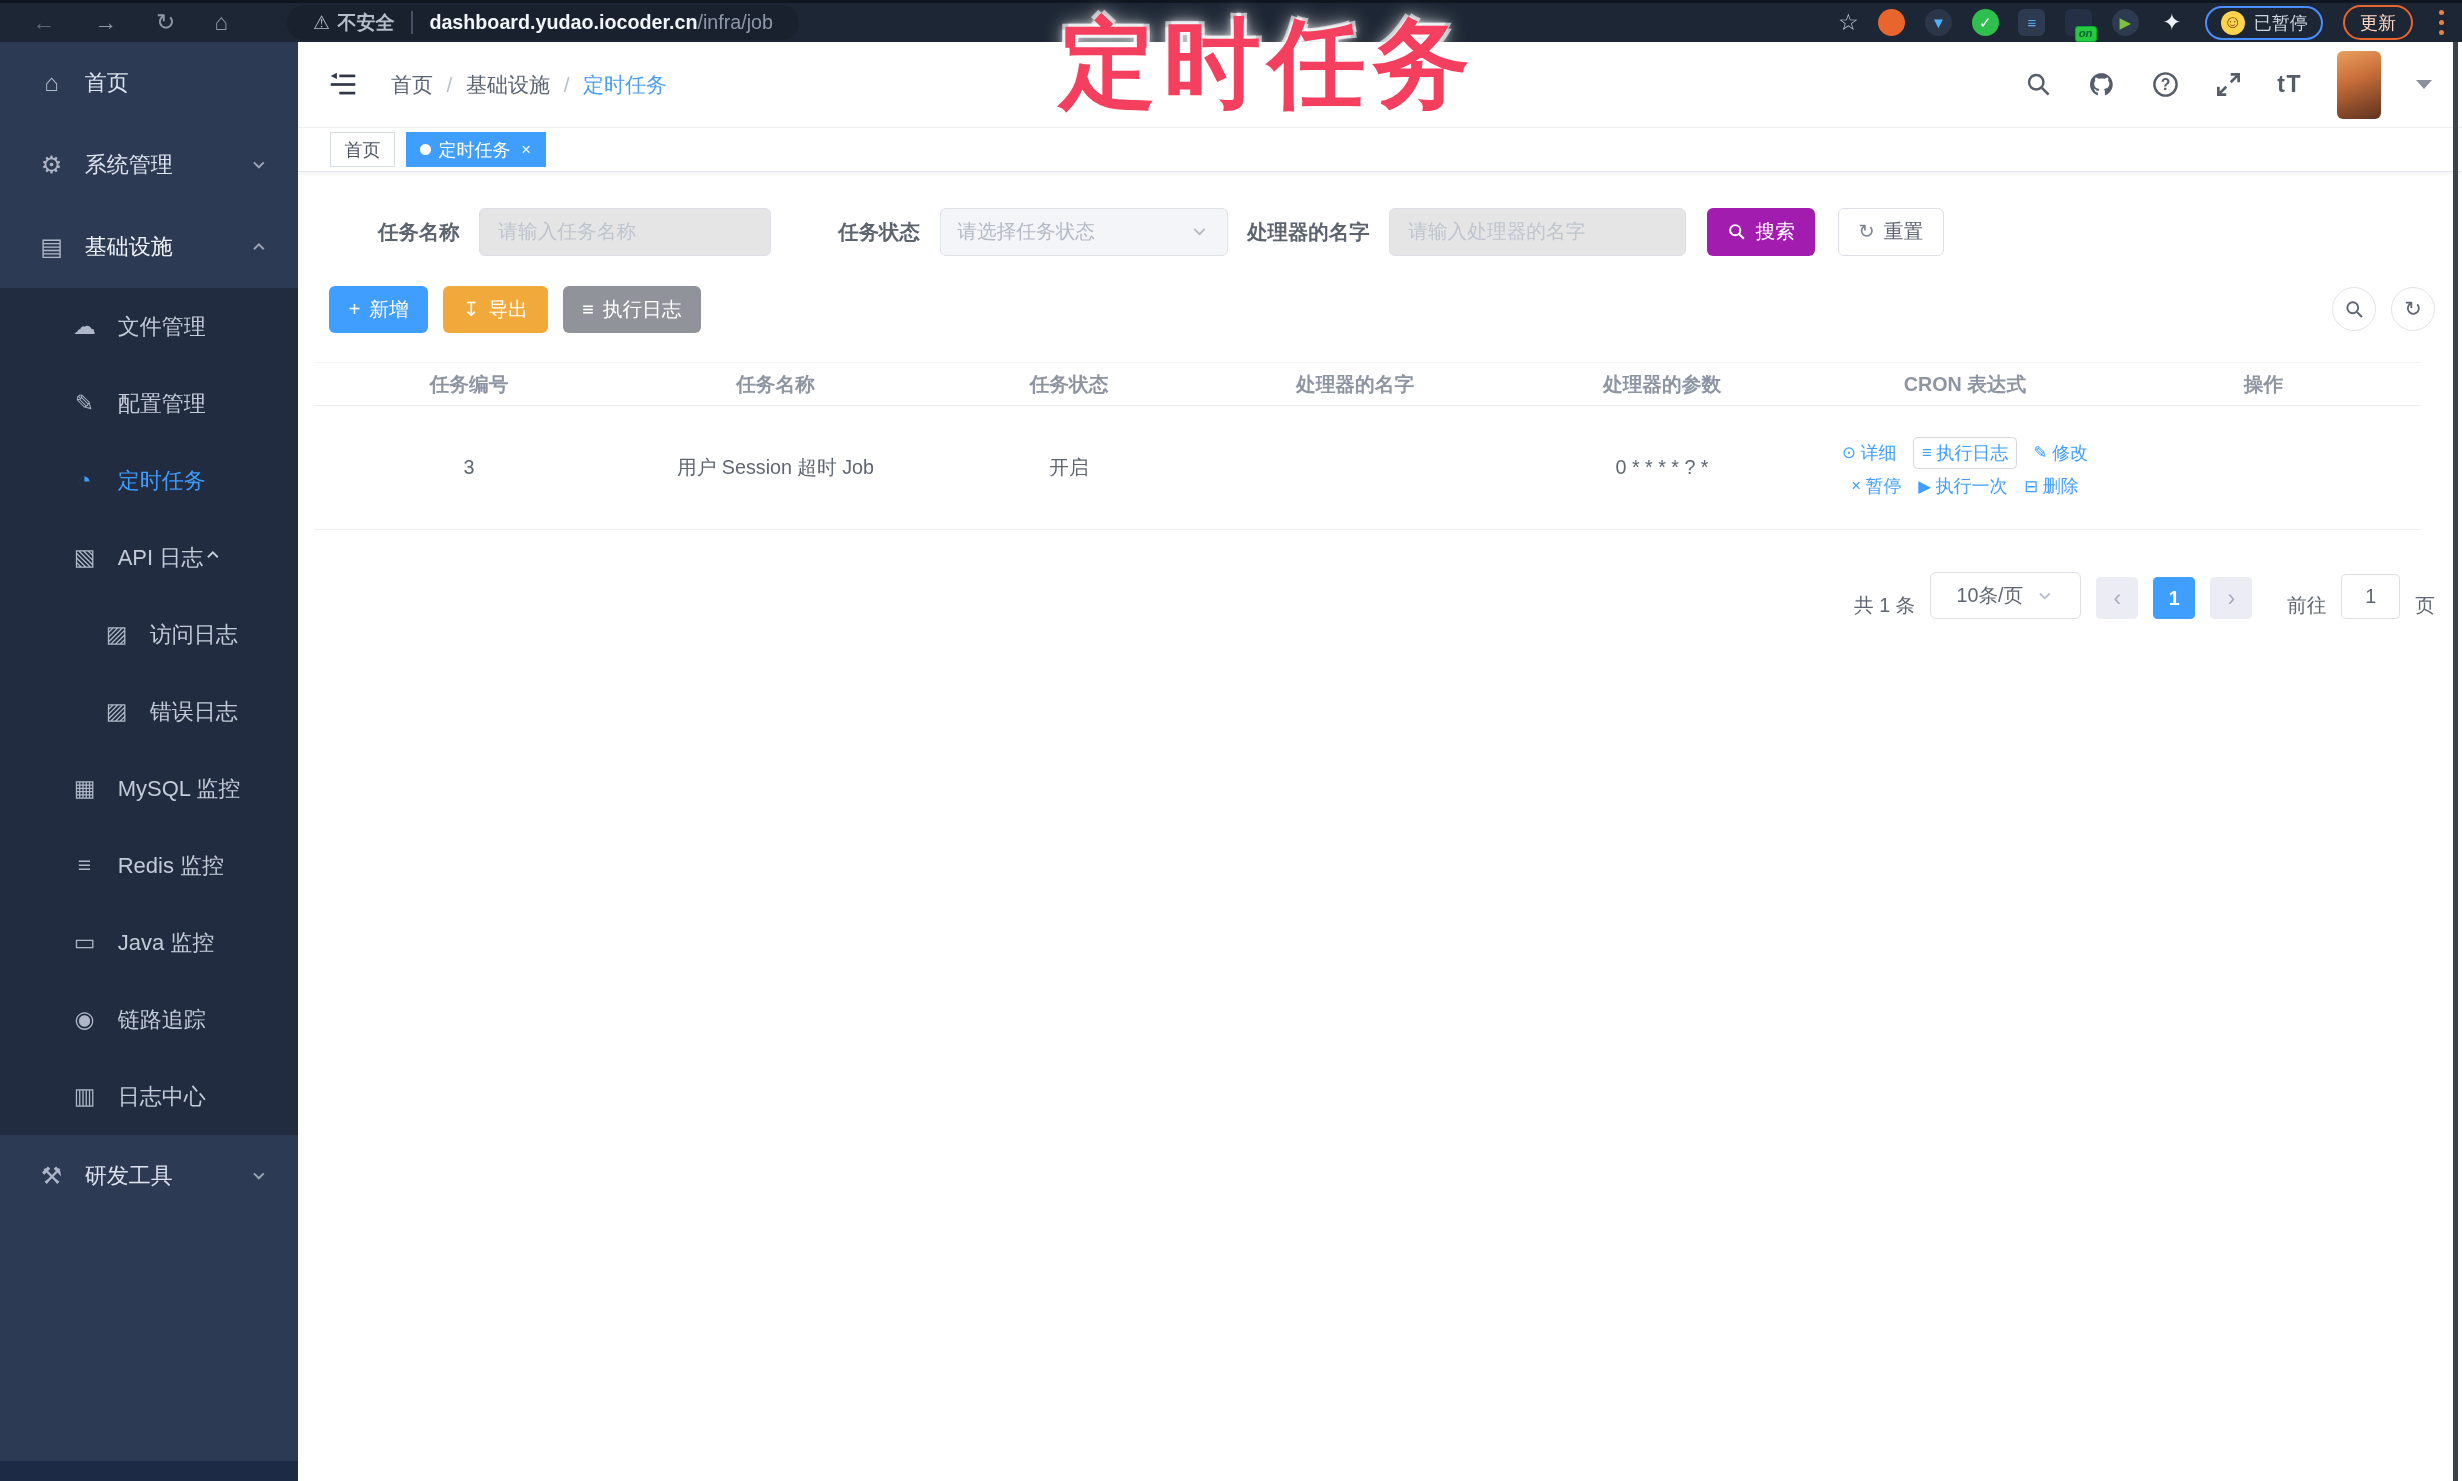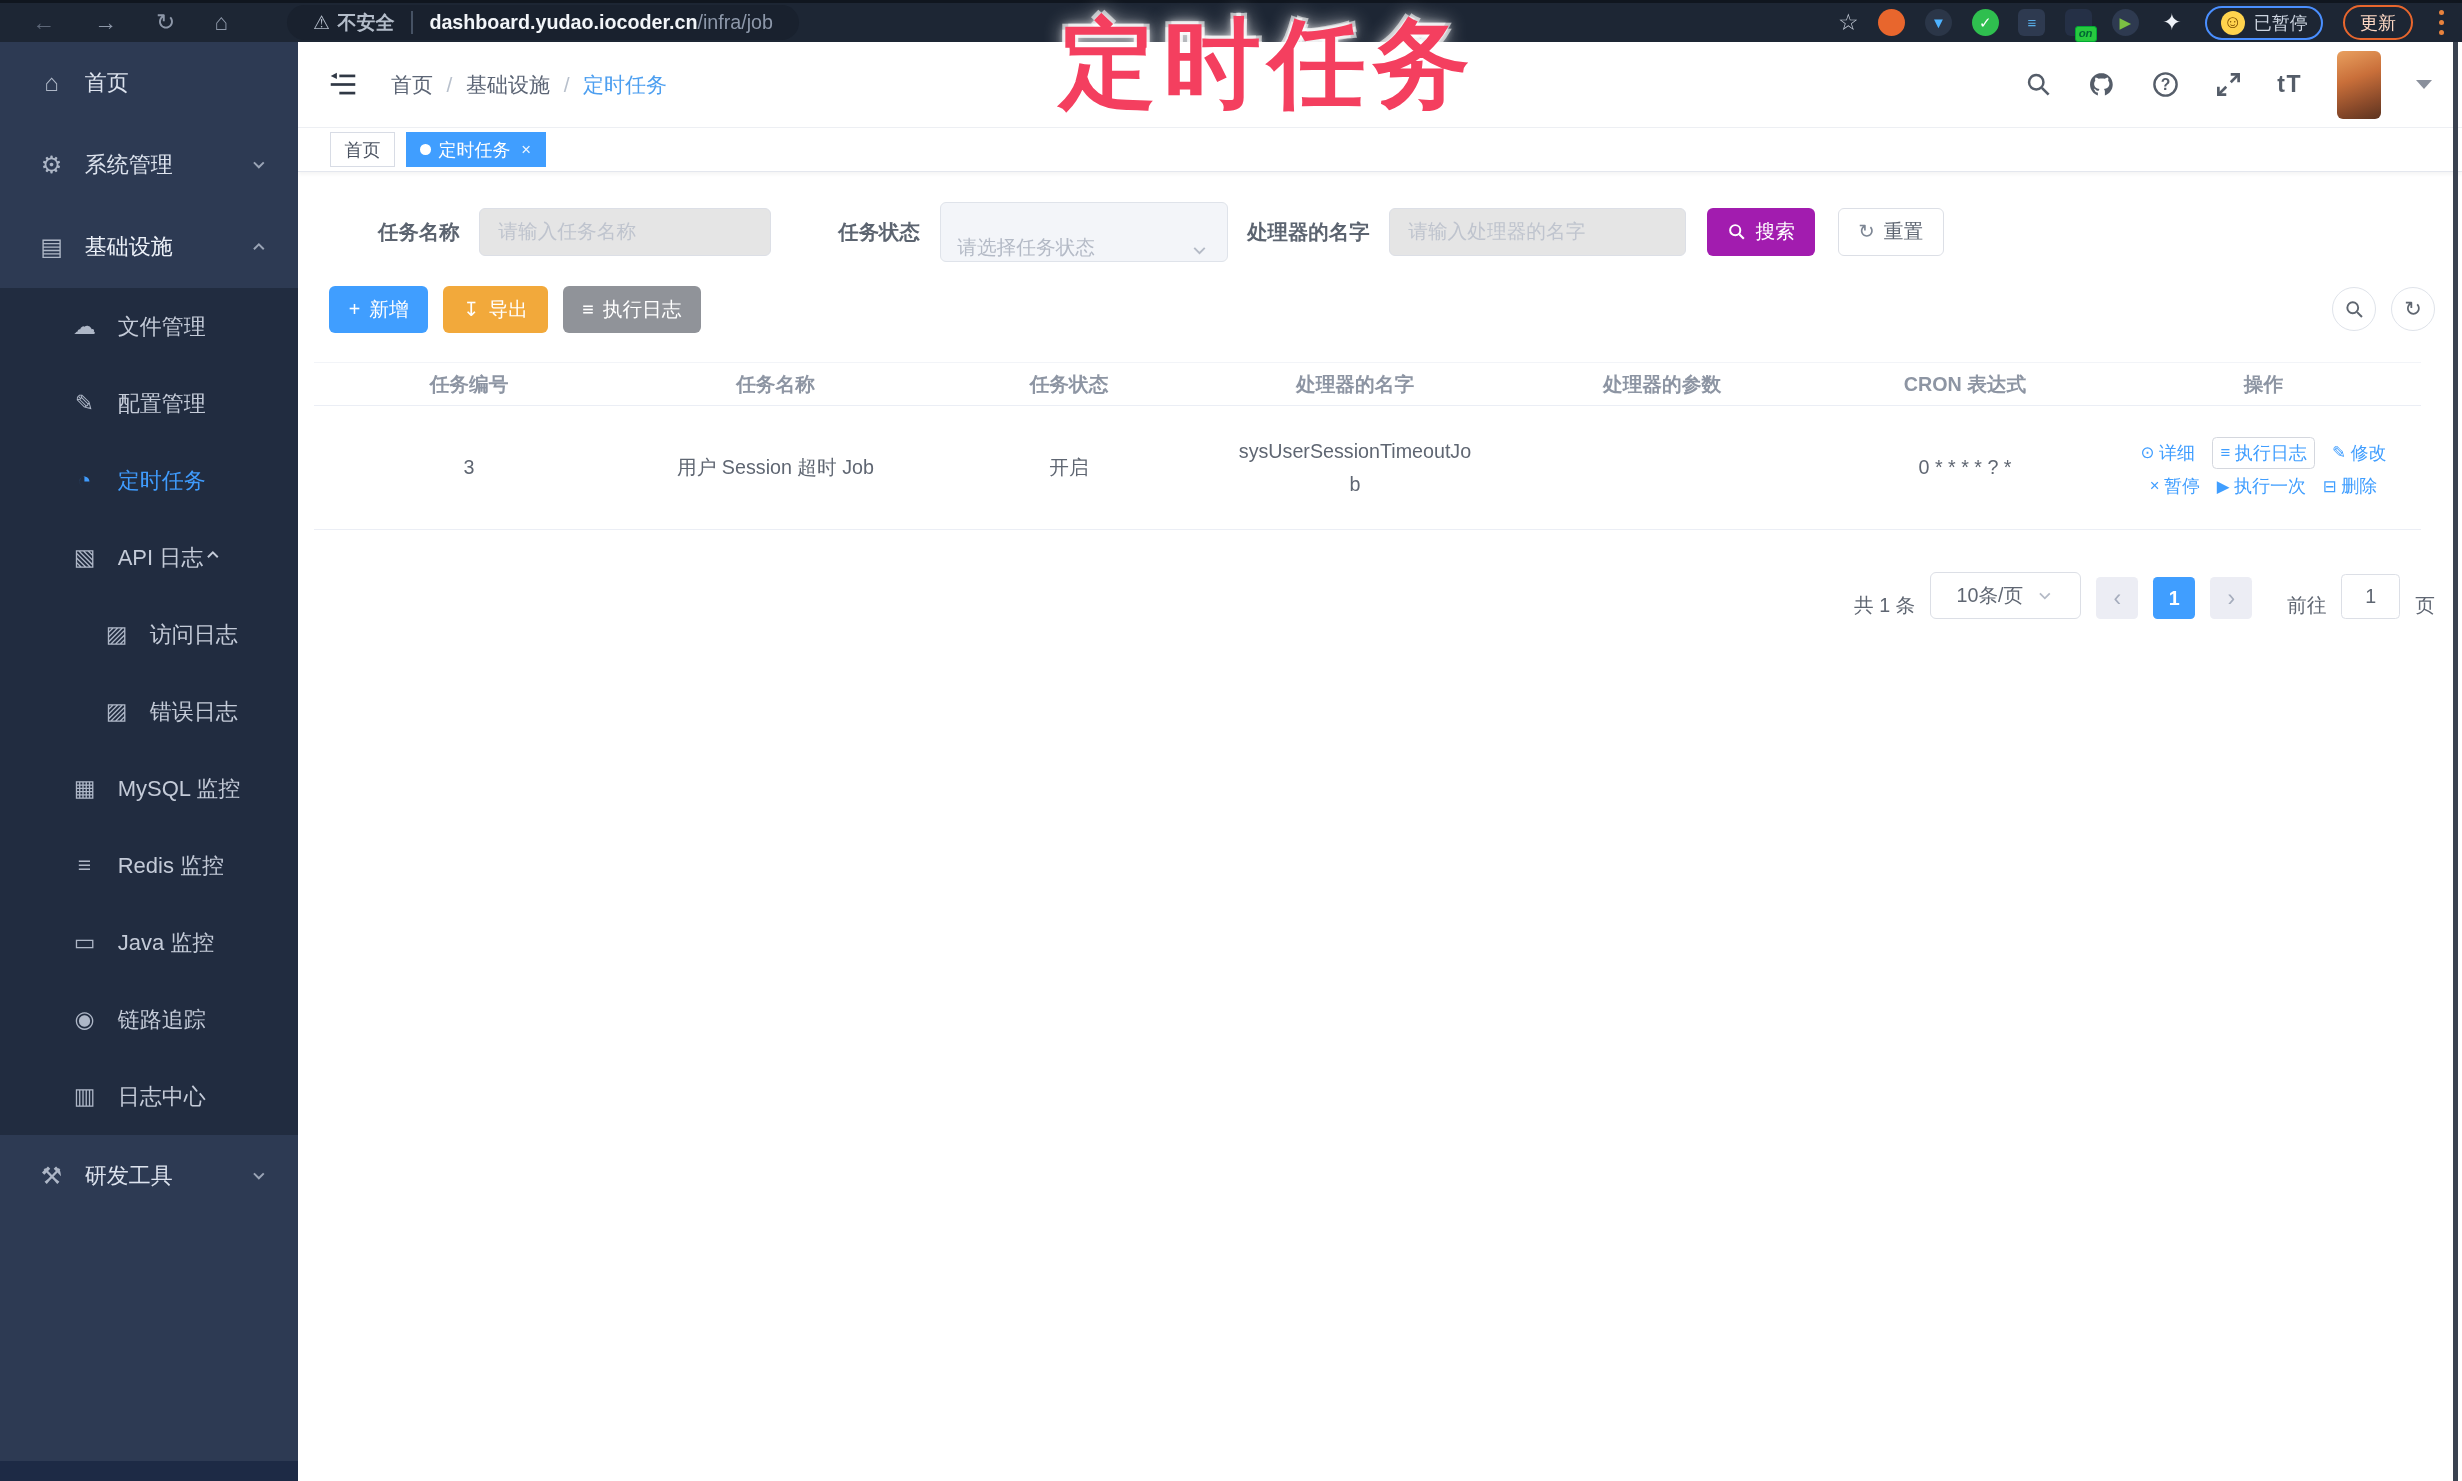--- a/index.html
+++ b/index.html
@@ -69,22 +69,22 @@
   .tag.active { background:#409EFF; border-color:#409EFF; color:#fff; }
   .tag .dot { width:10.6px; height:10.6px; border-radius:50%; background:#fff; }
   .tag .tclose { font-size:16.7px; margin-left:3px; opacity:.9; }
 
   
   .filter-row { position:absolute; left:80px; top:164px; height:51px; display:flex; align-items:center; }
   .f-label { font-size:20.4px; font-weight:bold; color:#5c6470; white-space:nowrap; }
   .f-input { width:292px; height:48px; border:1.5px solid #dcdfe6; border-radius:6px; padding:0 18px; font-size:19.7px;
              color:#606266; font-family:"Liberation Sans",sans-serif; outline:none; background:#e5e5e5; }
   .f-input::placeholder { color:#bfc4ce; }
-  .f-select { width:288px; height:60px; background:#f3f5f9; border:1.5px solid #dfe3ea; border-radius:6px;
-              display:flex; align-items:flex-end; justify-content:space-between; padding:0 16.7px; }
+  .f-select { width:288px; height:48px; background:#f3f5f9; border:1.5px solid #dfe3ea; border-radius:6px;
+              display:flex; align-items:center; justify-content:space-between; padding:0 16.7px; }
   .f-select .ph { color:#b4bac6; font-size:19.7px; }
   .f-select .sel-chev { color:#b4bac6; display:flex; }
   .btn { height:48px; border-radius:6px; font-size:19.7px; display:inline-flex; align-items:center; justify-content:center;
          gap:9px; padding:0 19.7px; border:none; white-space:nowrap; }
   .btn-search { background:#a21caf; color:#fff; }
   .btn-reset { background:#fff; color:#5c6470; border:1.5px solid #dcdfe6; }
   .btn-reset .ric { font-size:19.7px; color:#7d8694; }
 
   
   .toolbar-row { position:absolute; left:31px; top:244px; display:flex; gap:15px; }
@@ -377,21 +377,20 @@
         <span>任务状态</span>
         <span>处理器的名字</span>
         <span>处理器的参数</span>
         <span>CRON 表达式</span>
         <span>操作</span>
       </div>
       <div class="trow">
         <span>3</span>
         <span>用户 Session 超时 Job</span>
         <span>开启</span>
-        <span><span class="handler-span">sysUserSessionTimeoutJob</span></span>
         <span></span>
         <span>0 * * * * ? *</span>
         <span>
           <span class="ops-line">
             <a class="op">
                 <span class="oic">⊙</span>
                 <span>详细</span>
               </a>
             <a class="op focus-ring">
                 <span class="oic">≡</span>

